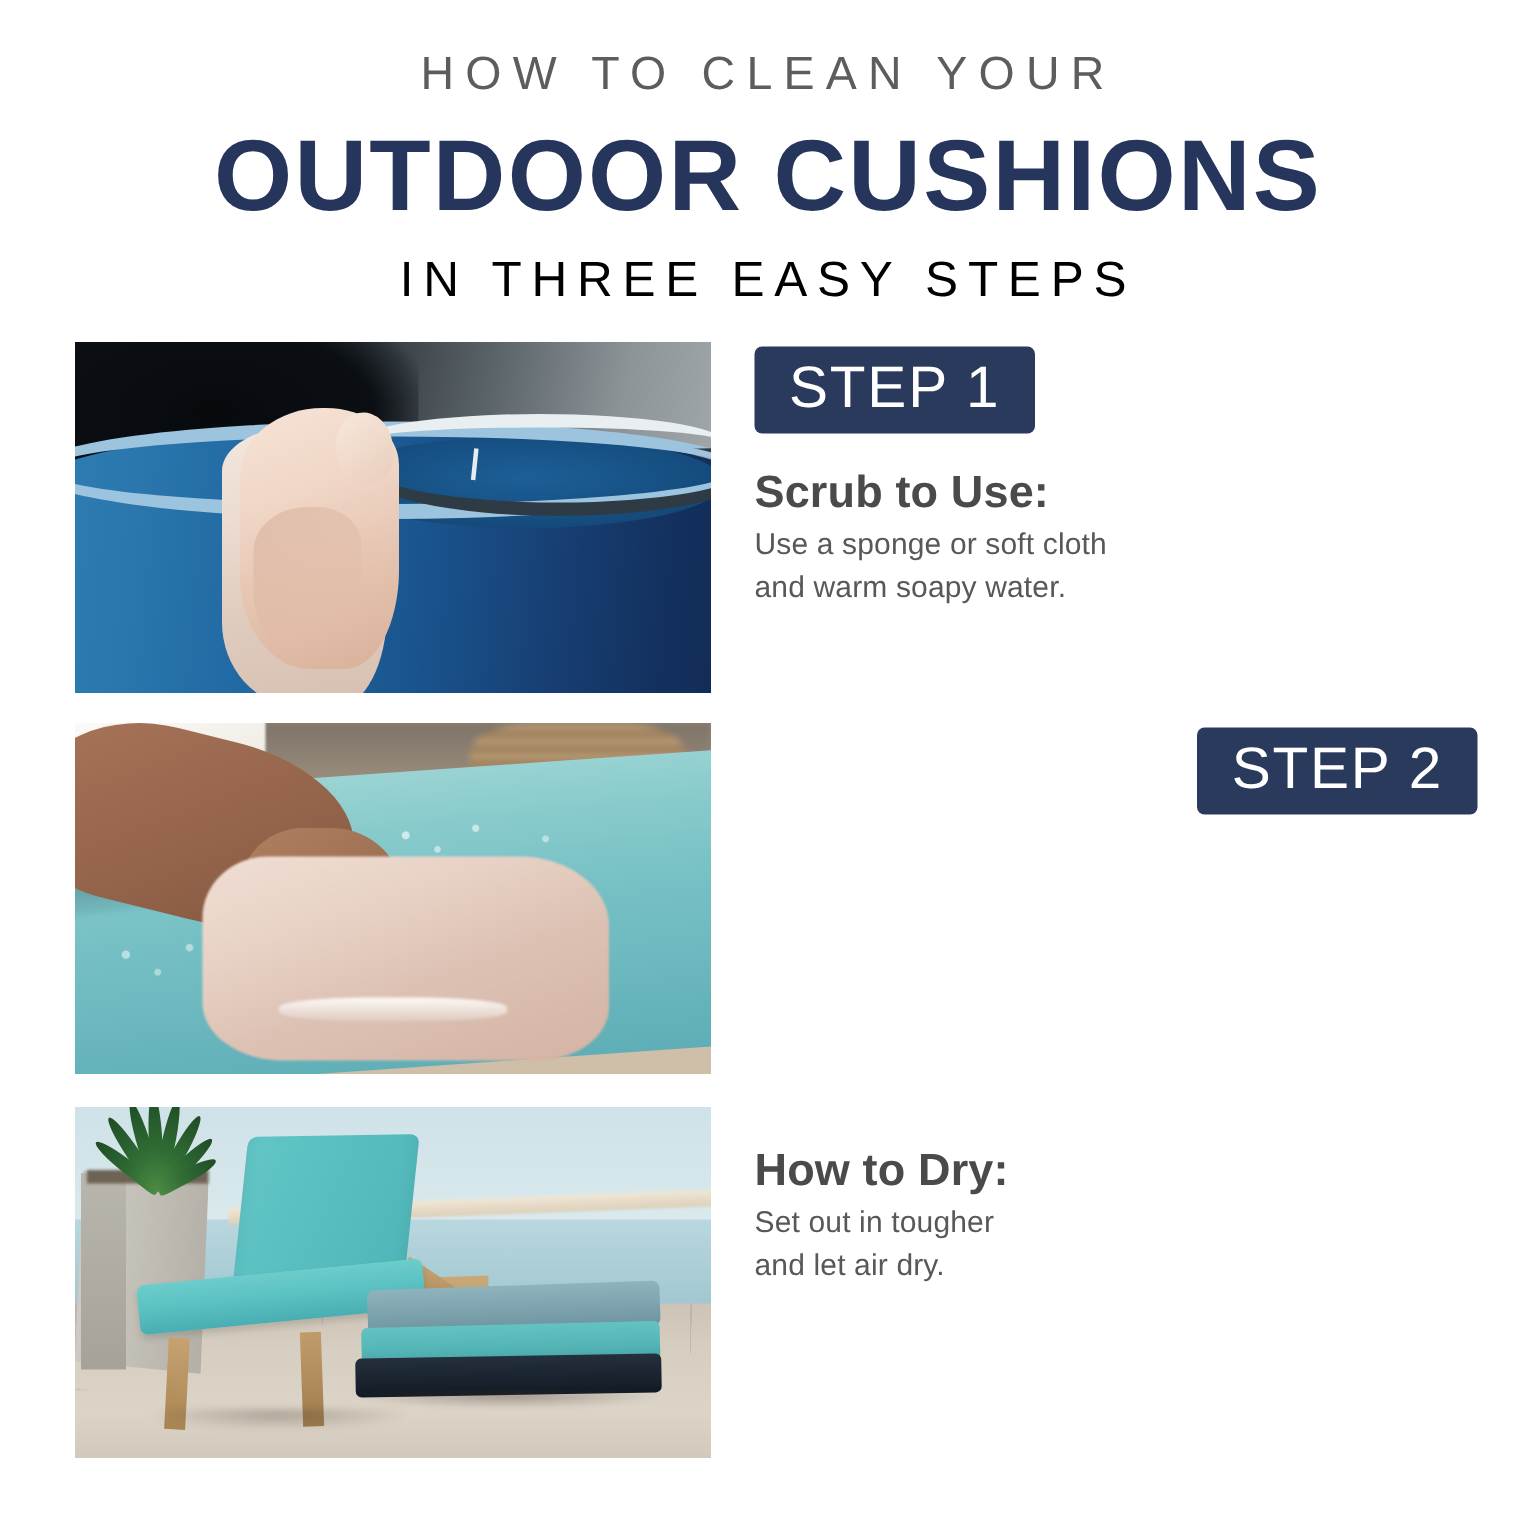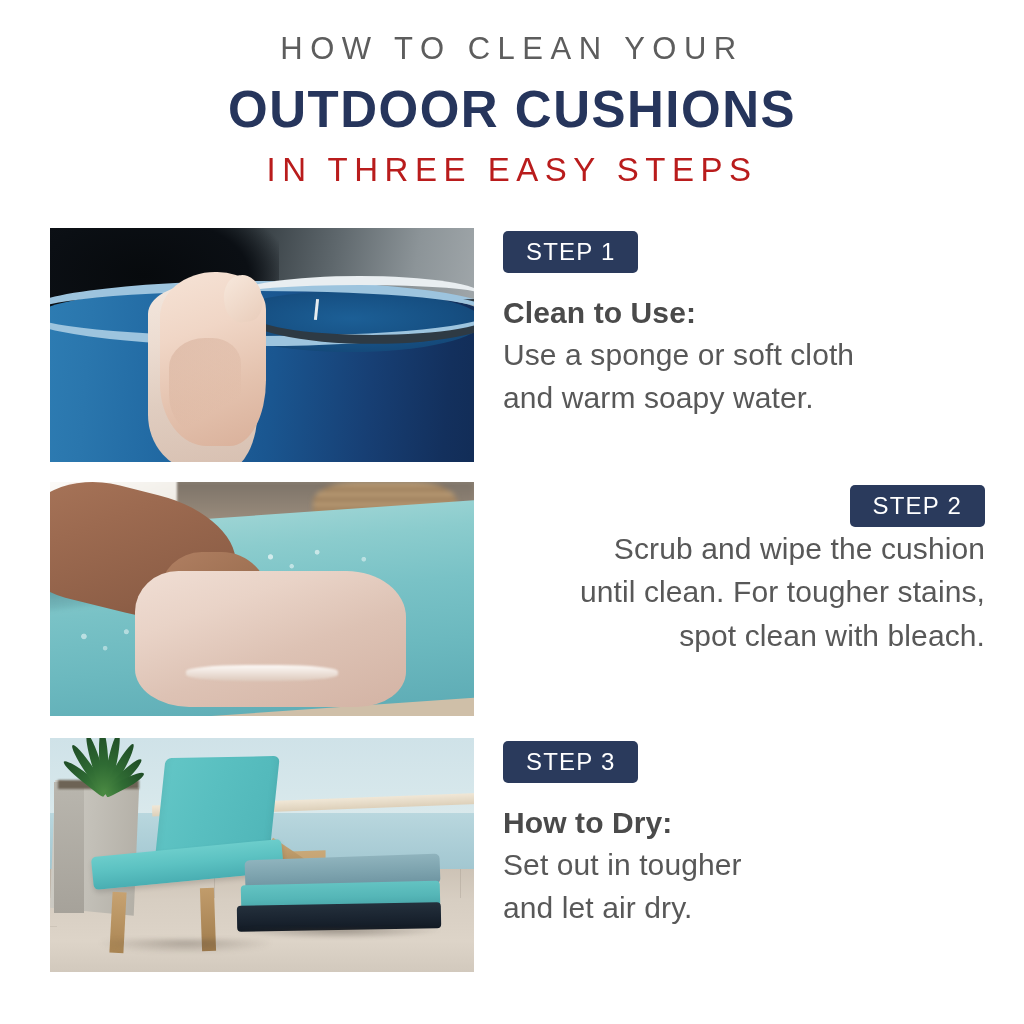--- a/index.html
+++ b/index.html
@@ -35,35 +35,35 @@
     font-size: 31px;
     font-weight: 400;
     letter-spacing: 7.5px;
     color: #5d5d5d;
     line-height: 1;
     text-transform: uppercase;
   }
   .title {
     margin: 0;
     padding-top: 20px;
-    font-size: 51px;
+    font-size: 67px;
     font-weight: bold;
     letter-spacing: 1.5px;
     color: #26355c;
     line-height: 1.02;
     text-transform: uppercase;
     white-space: nowrap;
   }
   .subkicker {
     margin: 0;
     padding-top: 17px;
     font-size: 33px;
     font-weight: 400;
     letter-spacing: 6.5px;
-    color: #b91c1c;
+    color: #000000;
     line-height: 1;
     text-transform: uppercase;
   }
 
   
   .step-row {
     position: absolute;
     left: 50px;
     width: 935px;
     display: flex;
@@ -85,41 +85,41 @@
   .text-col {
     flex: 1 1 auto;
     padding-left: 29px;
     padding-top: 3px;
   }
 
   .badge {
     display: inline-block;
     background: #2a3a5c;
     color: #ffffff;
-    font-size: 24px;
+    font-size: 39px;
     font-weight: 400;
     letter-spacing: 1.2px;
     padding: 8px 23px 9px 23px;
     border-radius: 5px;
     line-height: 1.05;
     text-transform: uppercase;
   }
 
   .step-heading {
     margin: 0;
     padding-top: 20px;
     font-size: 30px;
     font-weight: bold;
     color: #4a4a4a;
     line-height: 1.33;
     letter-spacing: 0.1px;
   }
   .step-body {
     margin: 0;
-    font-size: 30px;
+    font-size: 20px;
     font-weight: 400;
     color: #585858;
     line-height: 1.44;
     letter-spacing: 0.1px;
     white-space: pre-line;
   }
 
   
   .p1-bg {
     position: absolute; inset: 0;
@@ -420,21 +420,21 @@
       <div class="p1-rim-white"></div>
       <div class="p1-rim-dark"></div>
       <div class="p1-rim-notch"></div>
       <div class="p1-cloth"></div>
       <div class="p1-hand"></div>
       <div class="p1-thumb"></div>
       <div class="p1-finger-shade"></div>
     </div>
     <div class="text-col">
       <div class="badge">STEP 1</div>
-      <div class="step-heading">Clean to Use:</div>
+      <div class="step-heading">Scrub to Use:</div>
       <div class="step-body">Use a sponge or soft cloth
 and warm soapy water.</div>
     </div>
   </div>
 
   <div class="step-row" id="step-row-1">
     <div class="photo">
       <div class="p2-bg"></div>
       <div class="p2-floor"></div>
       <div class="p2-basket"></div>
@@ -444,23 +444,20 @@
       <div class="p2-cushion-shadow"></div>
       <div class="p2-drops"></div>
       <div class="p2-arm"></div>
       <div class="p2-hand"></div>
       <div class="p2-ring"></div>
       <div class="p2-cloth"></div>
       <div class="p2-cloth-fold"></div>
     </div>
     <div class="text-col">
       <div class="badge">STEP 2</div>
-      <div class="step-body">Scrub and wipe the cushion
-until clean. For tougher stains,
-spot clean with bleach.</div>
     </div>
   </div>
 
   <div class="step-row" id="step-row-2">
     <div class="photo">
       <div class="p3-sky"></div>
       <div class="p3-water"></div>
       <div class="p3-coping"></div>
       <div class="p3-deck"></div>
       <div class="p3-deck-lines"></div>
@@ -483,20 +480,19 @@
       <div class="p3-seat-cushion"></div>
       <div class="p3-leg-1"></div>
       <div class="p3-leg-2"></div>
       <div class="p3-chair-shadow"></div>
       <div class="p3-stack-1"></div>
       <div class="p3-stack-2"></div>
       <div class="p3-stack-3"></div>
       <div class="p3-stack-shadow"></div>
     </div>
     <div class="text-col">
-      <div class="badge">STEP 3</div>
       <div class="step-heading">How to Dry:</div>
       <div class="step-body">Set out in tougher
 and let air dry.</div>
     </div>
   </div>
 
 </div>
 
 </body></html>

